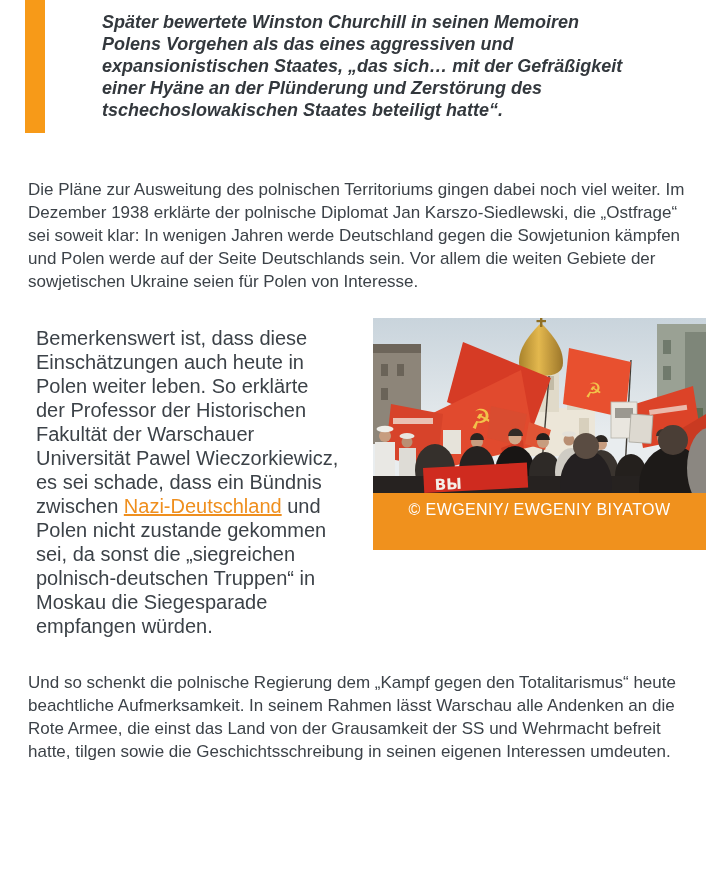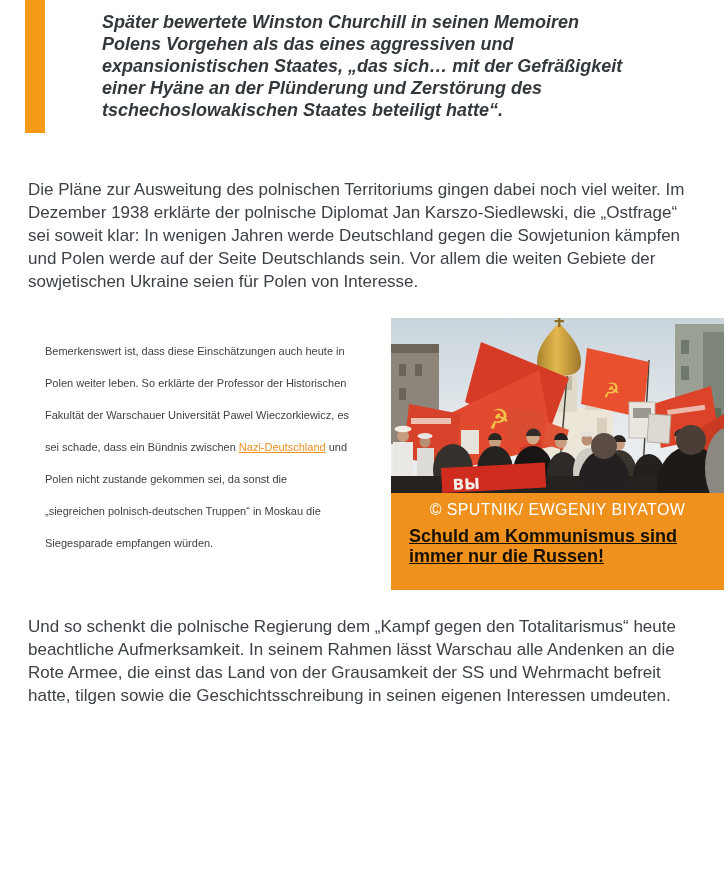--- a/index.html
+++ b/index.html
@@ -19,21 +19,21 @@
     font-size:18px;line-height:22px;color:#33383d;
     padding:11px 0 12px 0;
   }
 
   
   p.body-p{margin:25px 38px 0 28px;font-size:17px;line-height:23px;}
   p.first-p{margin-top:45px;}
 
   
   .media-row{display:flex;margin:25px 38px 0 28px;align-items:flex-start;}
-  .col-text{flex:0 0 305px;font-size:11px;line-height:32px;margin:17px;}
+  .col-text{flex:0 0 305px;font-size:20px;line-height:24px;margin:8px;}
   .inline-link{color:#EF8F1E;text-decoration:underline;cursor:pointer;}
 
   figure.teaser{margin:0 0 0 24px;width:333px;flex:0 0 333px;cursor:pointer;}
   figure.teaser svg{display:block;width:333px;height:175px;}
   .orange-box{background:#F0911D;width:333px;box-sizing:border-box;padding:7px 0 24px 0;}
   .photo-credit{
     color:#ffffff;text-align:center;font-size:16px;letter-spacing:0.4px;
     line-height:19px;margin:0 0 7px 0;white-space:nowrap;
   }
   .teaser-link{display:block;padding:0 18px;color:#161000;font-weight:bold;
@@ -172,24 +172,20 @@
 
           <ellipse cx="213" cy="166" rx="26" ry="34" fill="#242021"></ellipse>
           <circle cx="213" cy="128" r="13" fill="#5a4c42"></circle>
           <ellipse cx="300" cy="168" rx="34" ry="40" fill="#1d1a18"></ellipse>
           <circle cx="300" cy="122" r="15" fill="#4a3e36"></circle>
           <ellipse cx="336" cy="150" rx="22" ry="40" fill="#8b8781"></ellipse>
         </g>
       </svg>
 
       <figcaption class="orange-box">
-        <div class="photo-credit">© SPUTNIK/ EWGENIY BIYATOW</div>
-        <a class="teaser-link">
-          <span>Schuld am Kommunismus sind</span>
-          <span>immer nur die Russen!</span>
-        </a>
+        <div class="photo-credit">© EWGENIY/ EWGENIY BIYATOW</div>
       </figcaption>
     </figure>
   </div>
 
   <p class="body-p">Und so schenkt die polnische Regierung dem „Kampf gegen den Totalitarismus“ heute beachtliche Aufmerksamkeit. In seinem Rahmen lässt Warschau alle Andenken an die Rote Armee, die einst das Land von der Grausamkeit der SS und Wehrmacht befreit hatte, tilgen sowie die Geschichtsschreibung in seinen eigenen Interessen umdeuten.</p>
 
 </main>
 
 </body></html>

